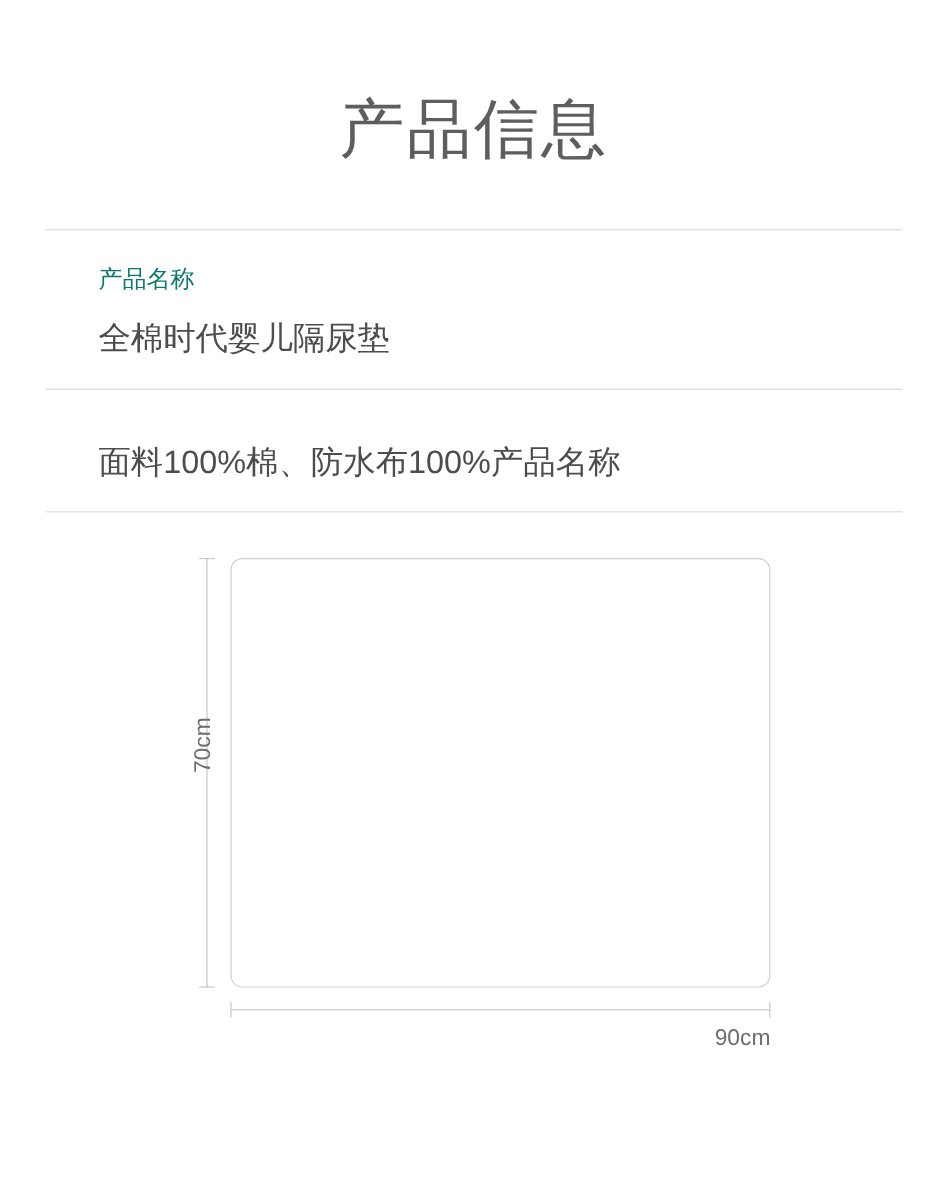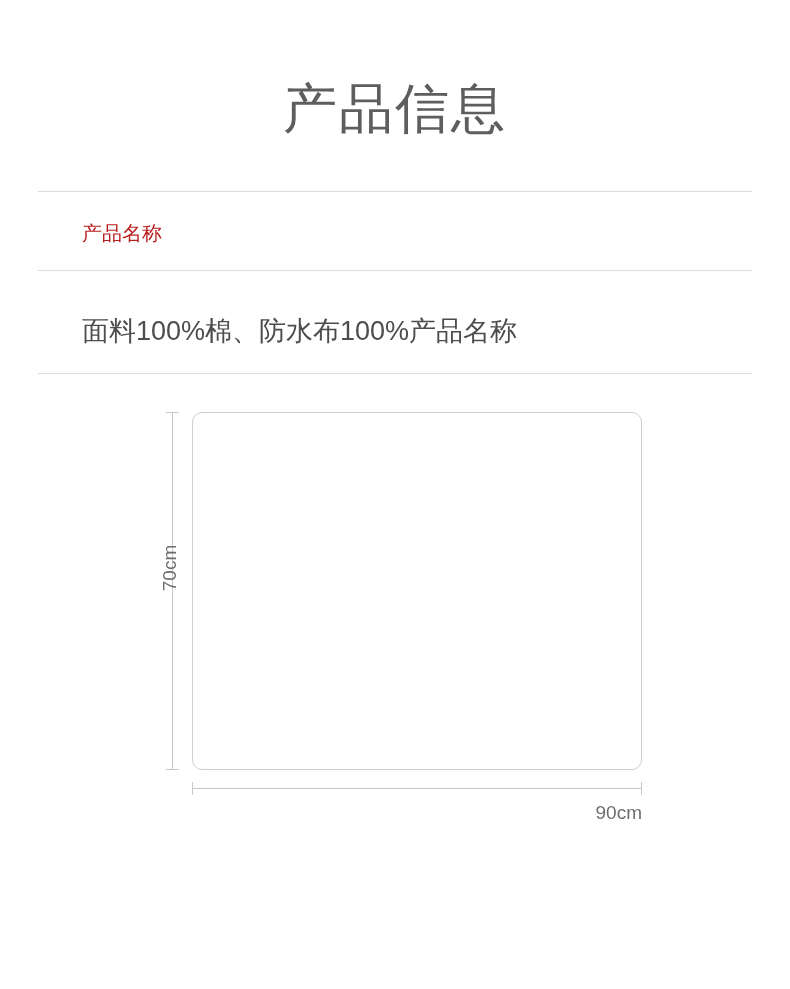--- a/index.html
+++ b/index.html
@@ -35,21 +35,21 @@
     margin: 0 38px;
   }
   .divider.first {
     margin-top: 50px;
   }
   .info-block {
     padding: 26px 0 22px 82px;
   }
   .info-label {
     font-size: 20px;
-    color: #b91c1c;
+    color: #0f766e;
     font-weight: 400;
     line-height: 1.5;
   }
   .info-value {
     font-size: 27px;
     color: #4d4d4d;
     font-weight: 400;
     margin-top: 16px;
     line-height: 1.4;
   }
@@ -131,20 +131,21 @@
 <body>
 
 <div class="page">
 
   <div class="page-title">产品信息</div>
 
   <div class="divider first"></div>
 
   <div class="info-block">
     <div class="info-label">产品名称</div>
+    <div class="info-value">全棉时代婴儿隔尿垫</div>
   </div>
 
   <div class="divider"></div>
 
   <div class="info-block">
     <div class="info-value">面料100%棉、防水布100%产品名称</div>
   </div>
 
   <div class="divider"></div>
 

